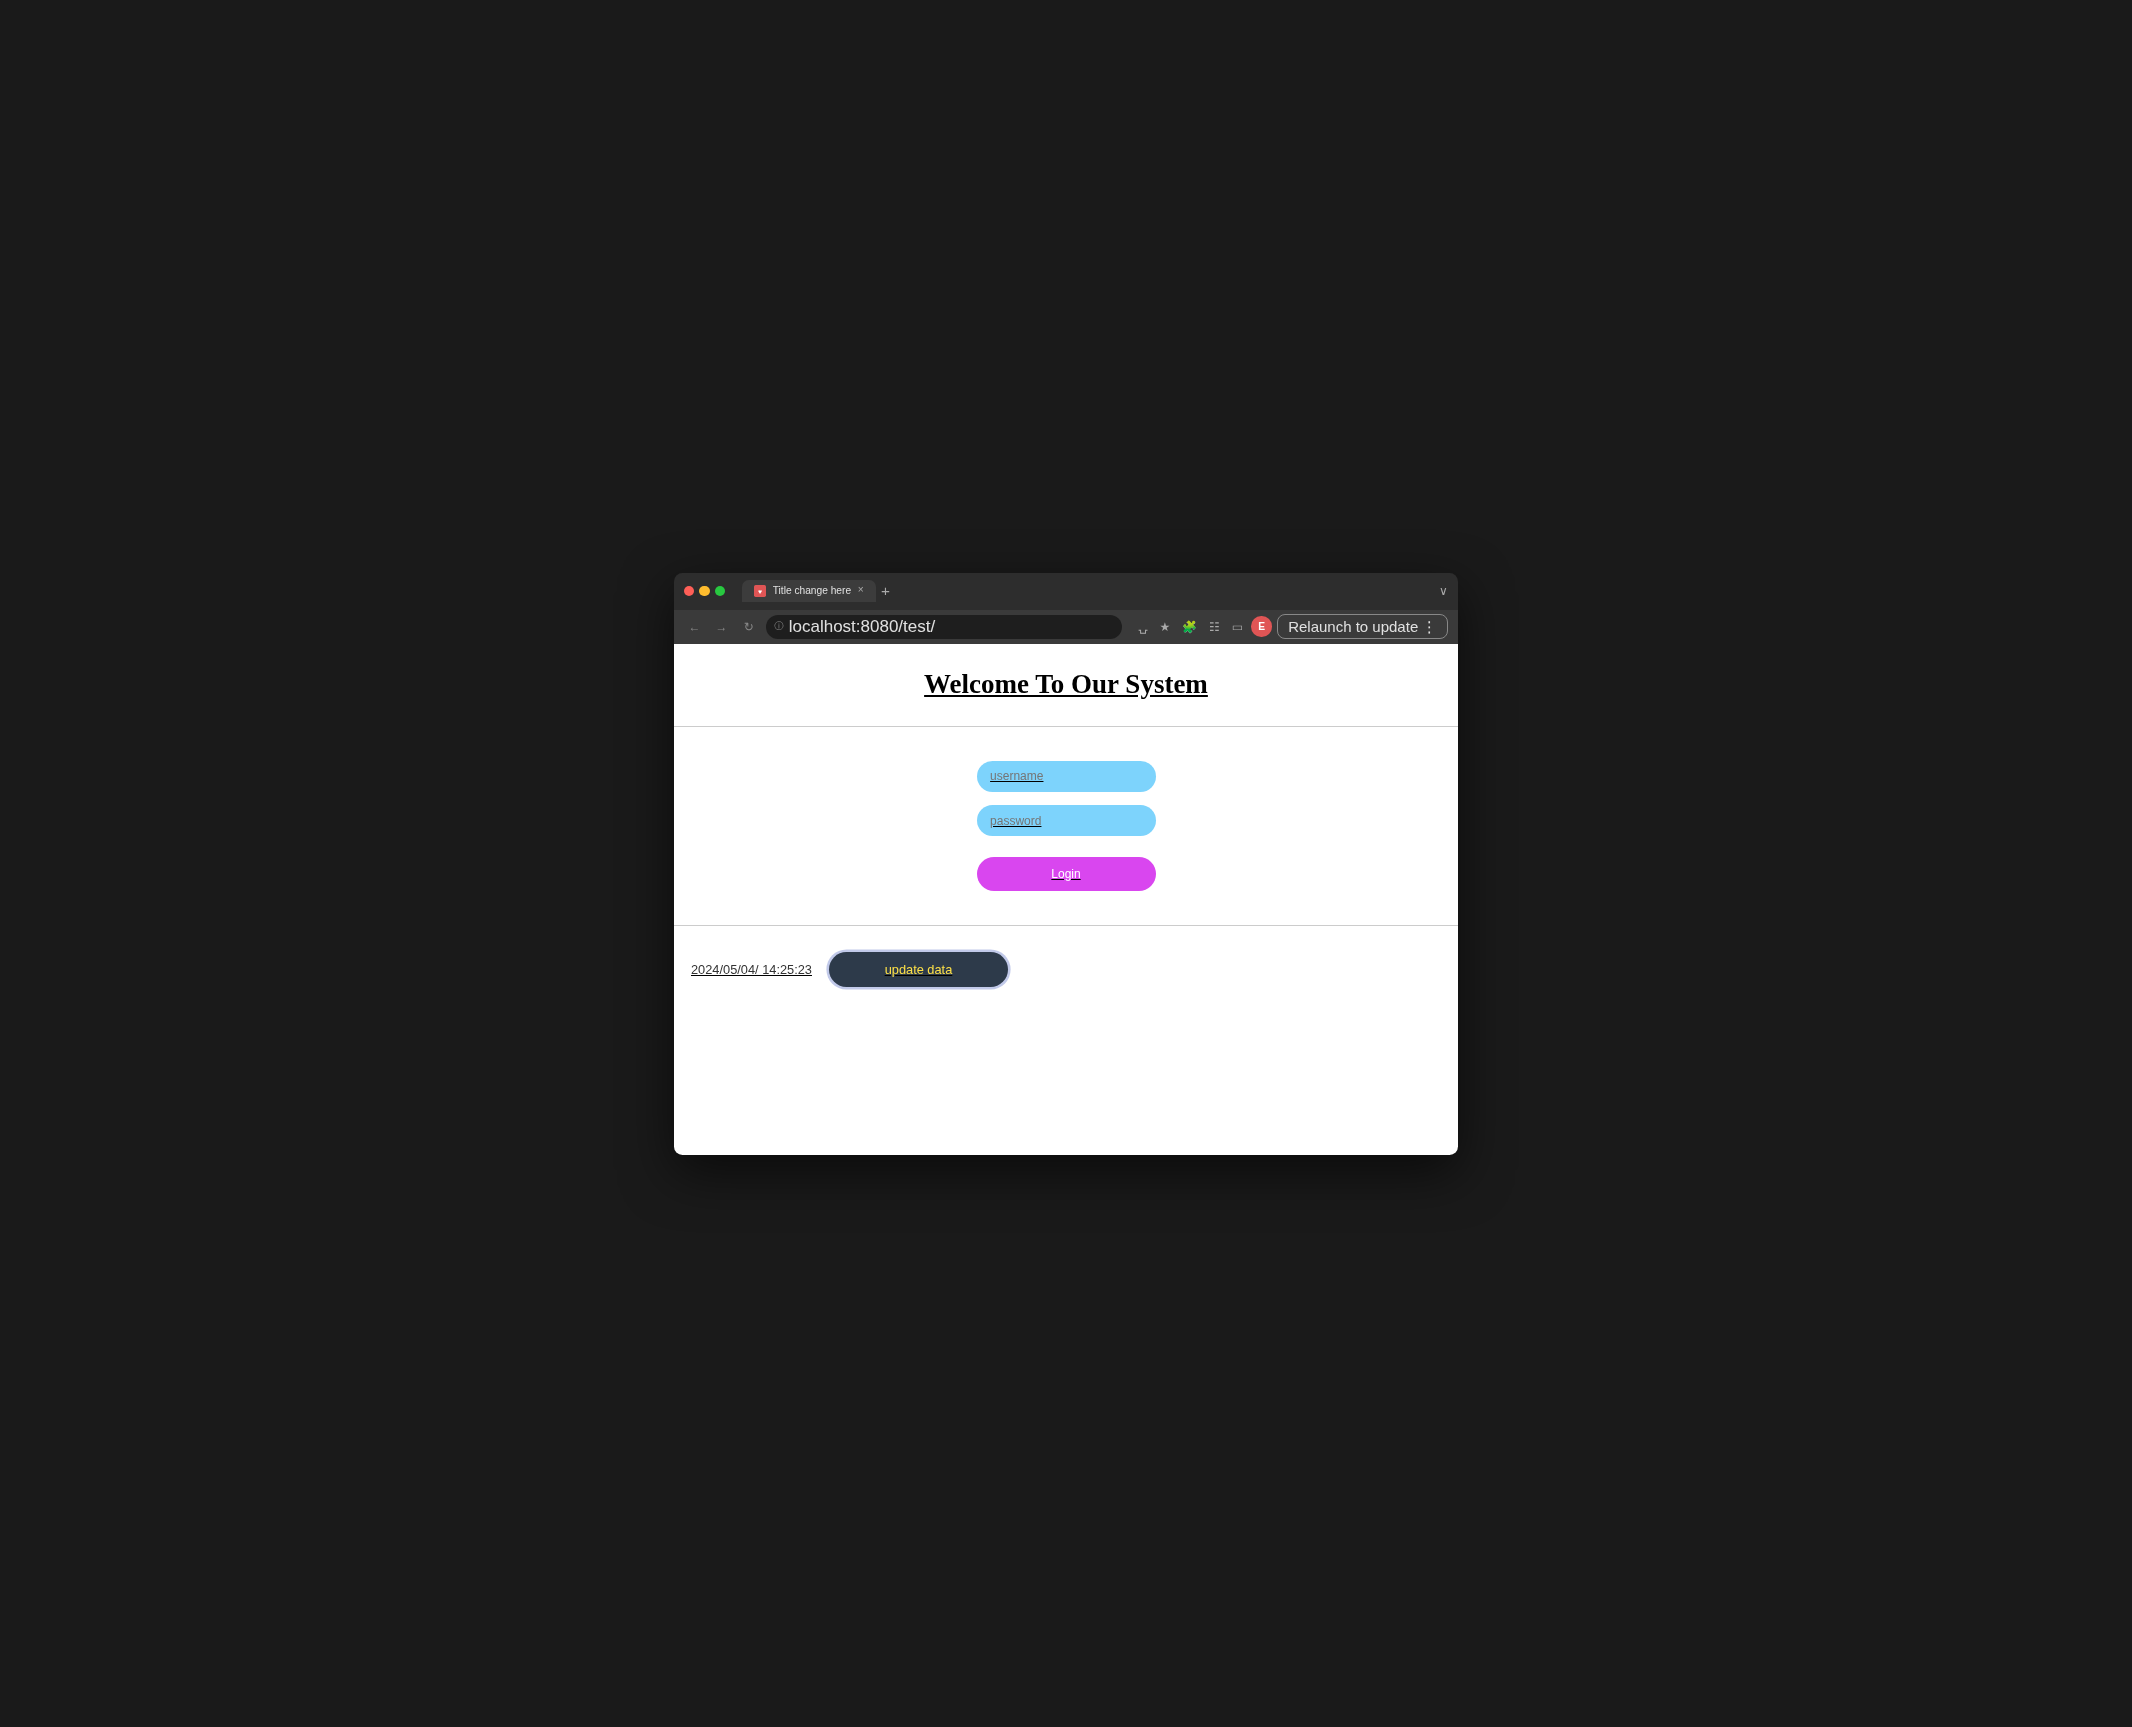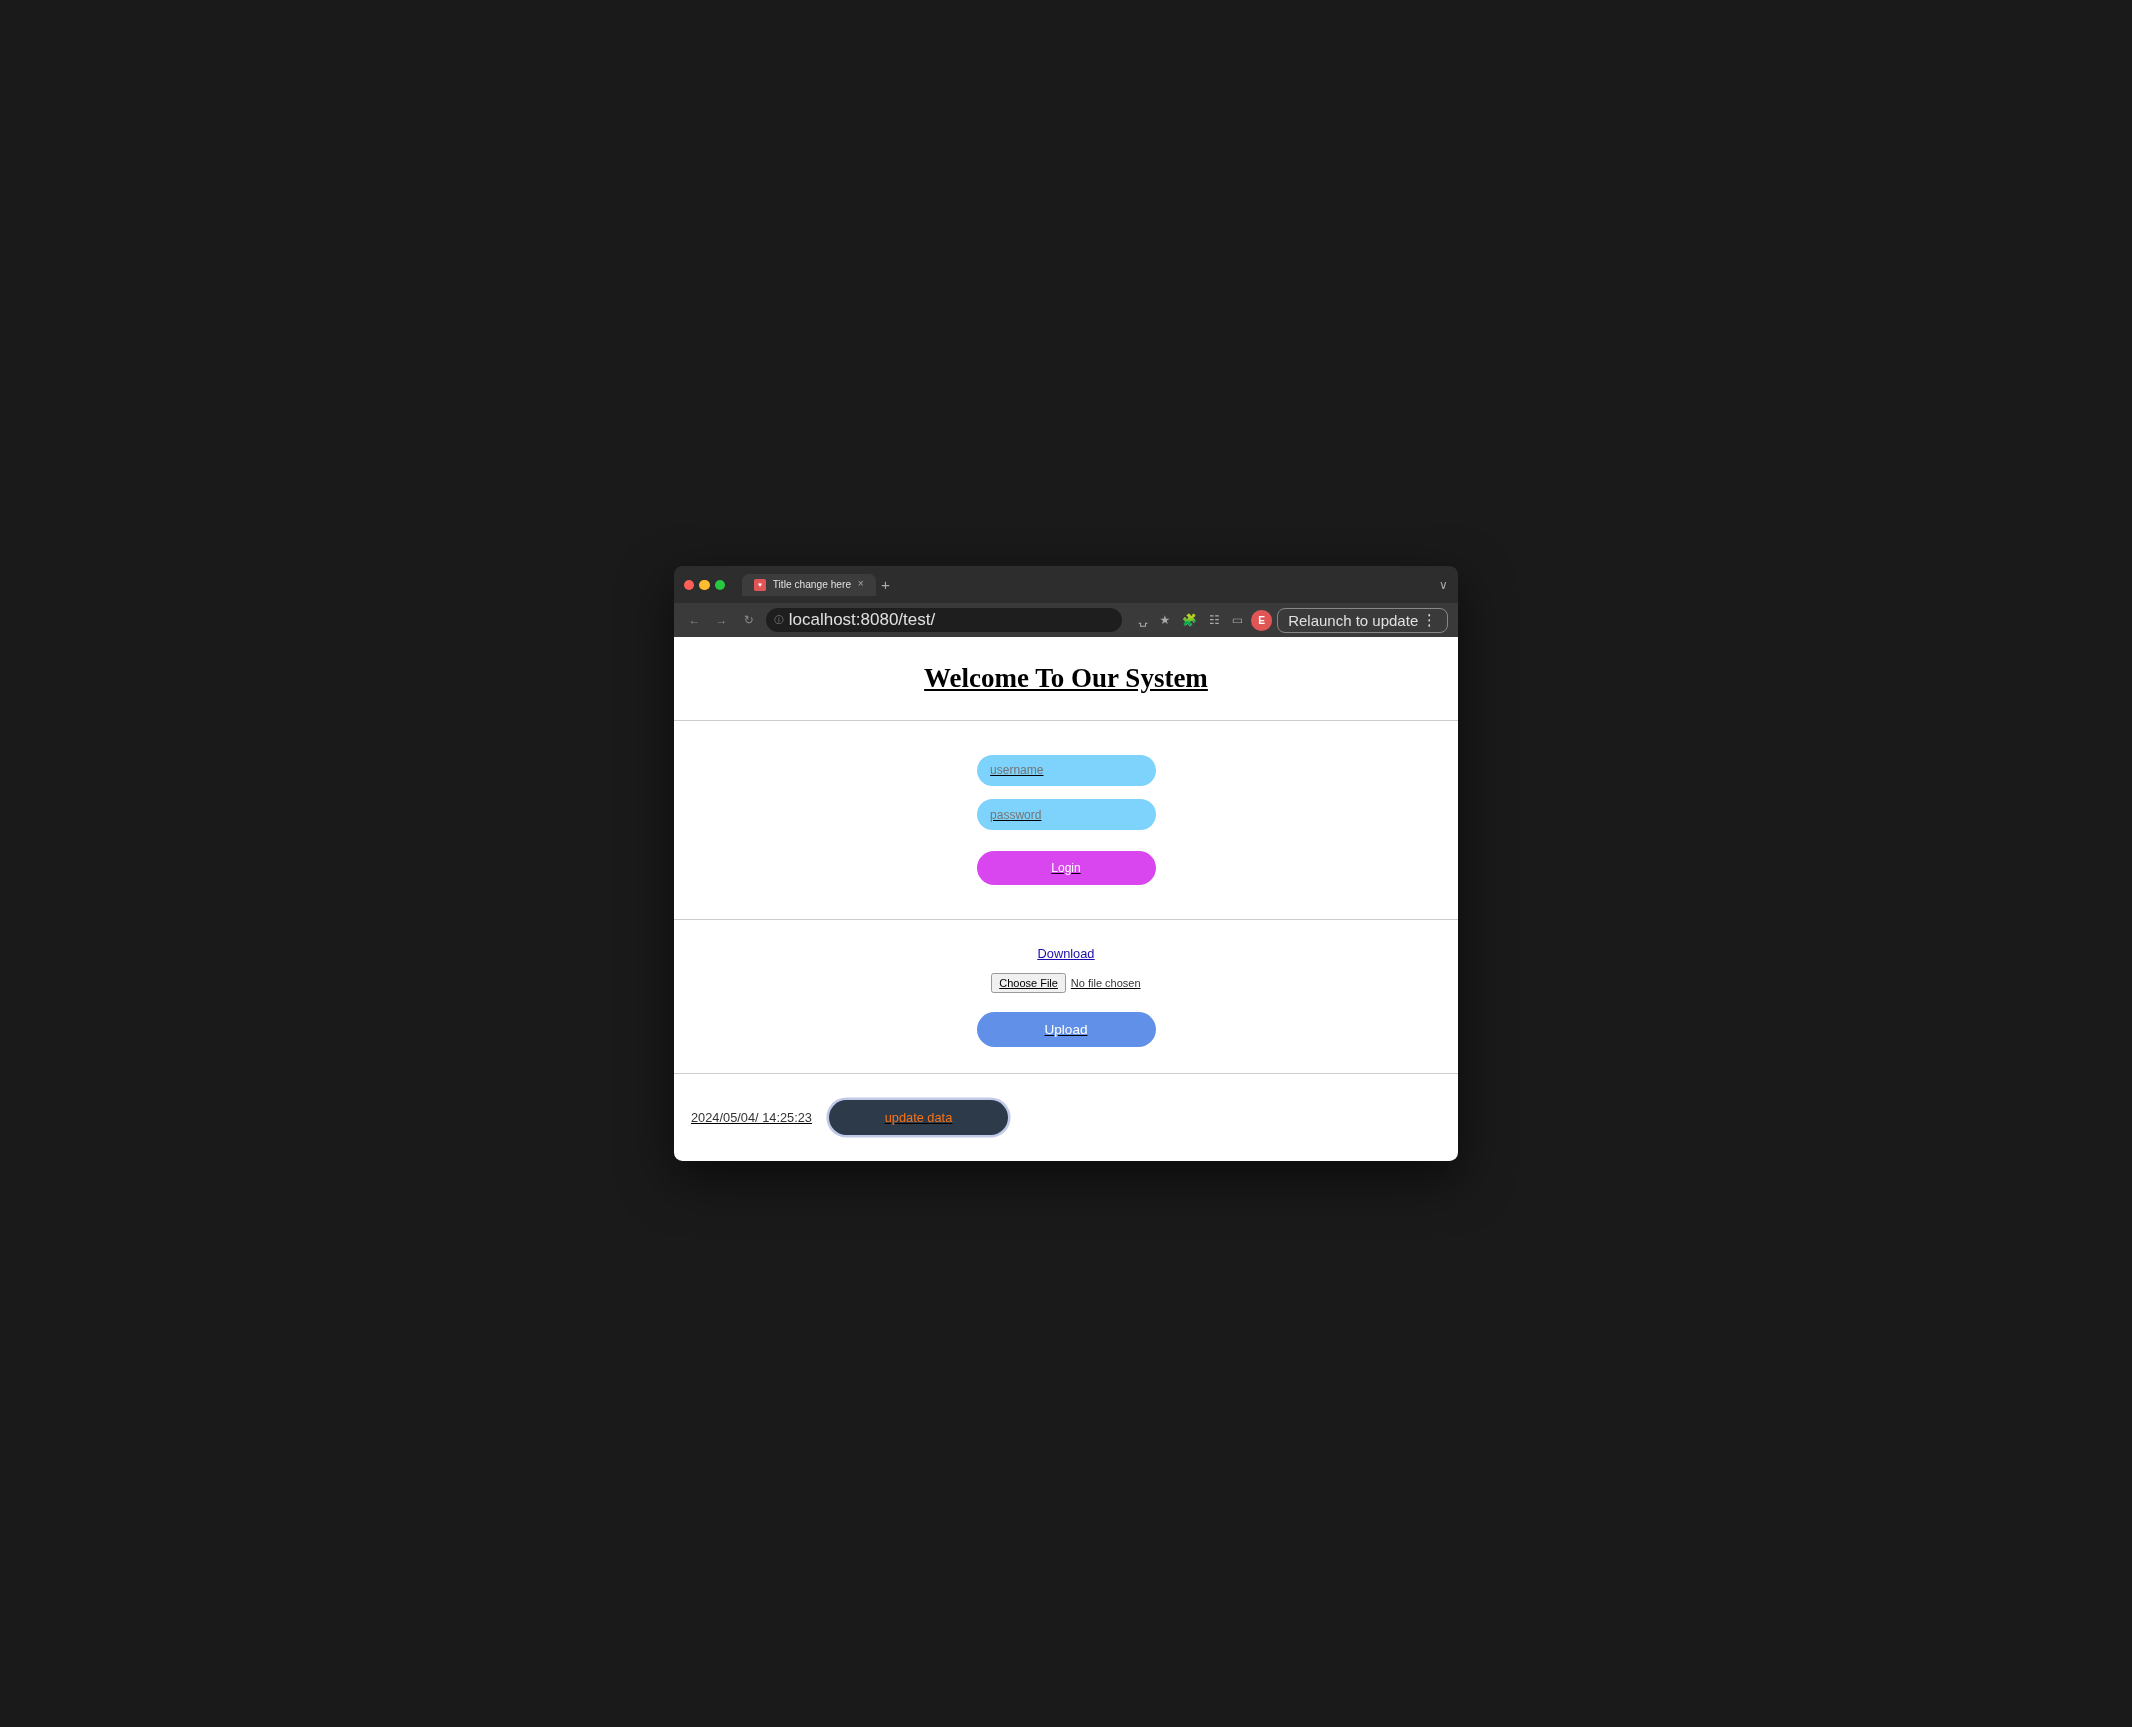--- a/index.html
+++ b/index.html
@@ -320,21 +320,21 @@
       font-size: 12.8px;
       color: #333;
     }
 
     .update-btn {
       width: 179px;
       padding: 10.2px 13.6px;
       background: #2d3a4a;
       border: none;
       border-radius: 20.4px;
-      color: #f97316;
+      color: #fde047;
       font-size: 12.8px;
       cursor: pointer;
       box-shadow: 0 0 0 2.6px rgba(100, 120, 200, 0.4);
     }
   </style>
 </head>
 <body>
 
 <div class="browser-window">
 
@@ -384,28 +384,20 @@
     <div class="page-header">
       <h1 class="page-title">Welcome To Our System</h1>
     </div>
 
     <div class="login-section">
       <input class="input-field" type="text" placeholder="username" style="">
       <input class="input-field" type="password" placeholder="password" style="">
       <button class="login-btn">Login</button>
     </div>
 
-    <div class="upload-section">
-      <a class="download-link">Download</a>
-      <div class="file-input-wrapper">
-        <button class="choose-file-btn">Choose File</button>
-        <span class="no-file-text">No file chosen</span>
-      </div>
-      <button class="upload-btn">Upload</button>
-    </div>
 
     <div class="data-section">
       <span class="timestamp">2024/05/04/ 14:25:23</span>
       <button class="update-btn">update data</button>
     </div>
 
   </div>
 </div>
 
 

